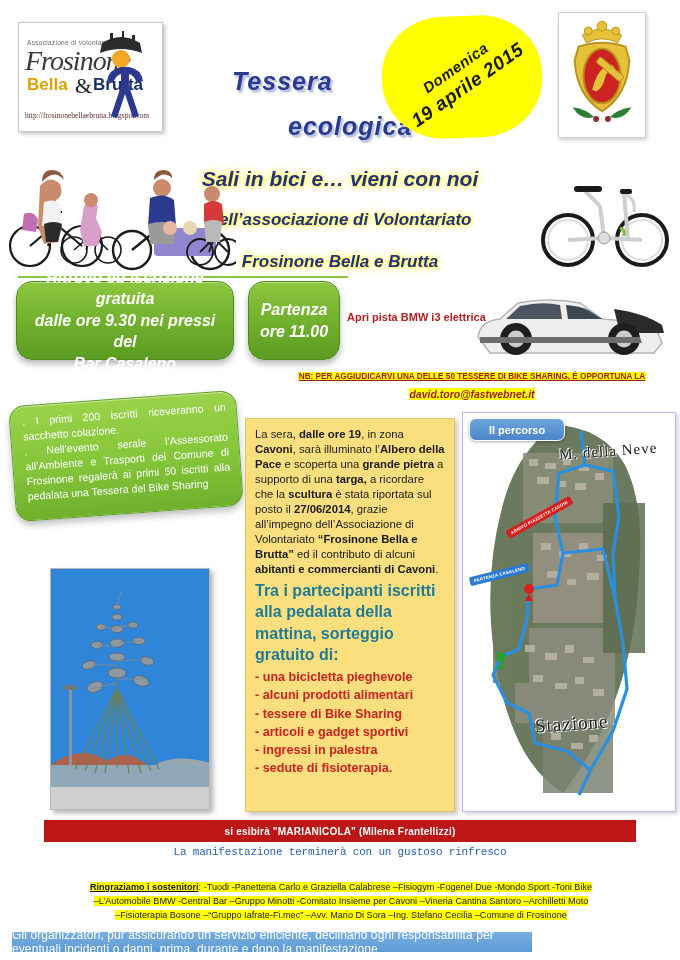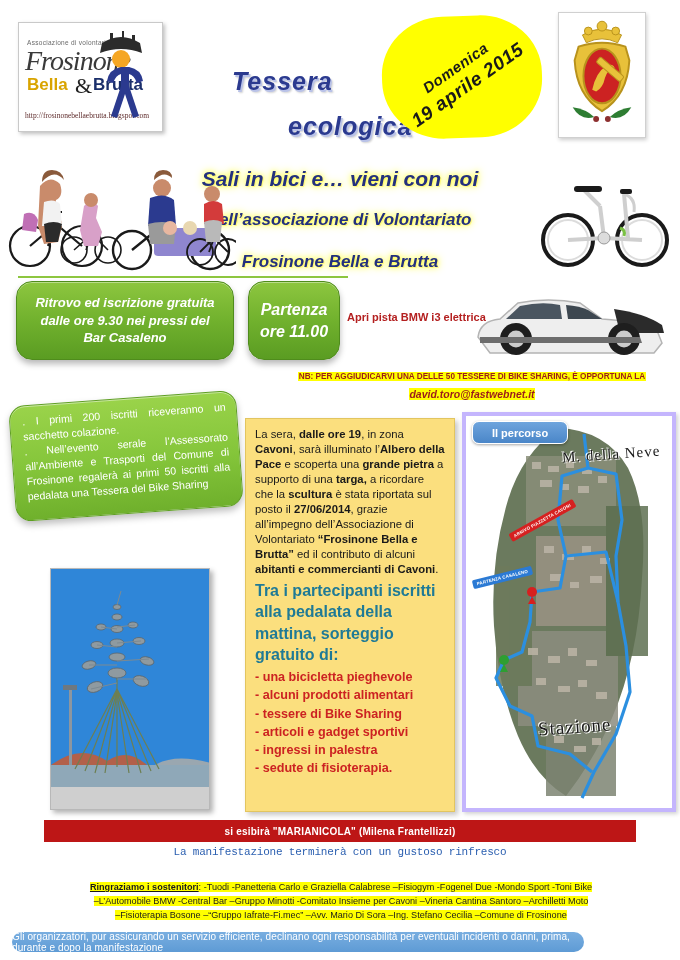--- a/index.html
+++ b/index.html
@@ -77,35 +77,36 @@
   
   .green-box {
     position:absolute; border-radius:16px;
     background: linear-gradient(180deg,#8dc63f 0%, #72b22e 48%, #5a9c22 100%);
     border:1px solid #4f8c1c;
     box-shadow: 0 4px 6px rgba(0,0,0,.28), inset 0 1px 0 rgba(255,255,255,.4);
     color:#ffffff; font-weight:bold; font-style:italic;
     display:flex; flex-direction:column; align-items:center; justify-content:center;
     text-align:center; line-height:1.35;
   }
-  #gb-ritrovo { left:16px; top:281px; width:218px; height:79px; font-size:13px; padding:4px 8px; }
+  #gb-ritrovo { left:16px; top:281px; width:218px; height:79px; font-size:16px; padding:4px 8px; }
   #gb-partenza { left:248px; top:281px; width:92px; height:79px; font-size:16px; }
 
   .car-caption {
     position:absolute; left:347px; top:311px;
     font-size:11px; font-weight:bold; color:#b42020;
   }
   .car-img { position:absolute; left:464px; top:279px; width:212px; height:78px; }
 
   
   .nb-wrap { position:absolute; left:268px; top:365px; width:408px; text-align:center; }
   .nb-line {
     display:inline; background:#ffff00; color:#9b1b1b;
     font-size:8.2px; font-weight:bold; line-height:1.55;
     padding:0 1px;
+    text-decoration:underline;
   }
   .nb-mail { display:inline-block; background:#ffff00; color:#9b1b1b; font-size:10.5px; font-weight:bold; font-style:italic; margin-top:1px; }
 
   
   .bullet-box {
     position:absolute; left:12px; top:398px; width:228px; height:116px;
     border-radius:16px;
     background: linear-gradient(180deg,#9ad34a 0%, #84c53a 55%, #6fb02c 100%);
     border:1px solid #5e9e22;
     box-shadow: 0 4px 7px rgba(0,0,0,.25), inset 0 1px 0 rgba(255,255,255,.45);
@@ -129,21 +130,21 @@
     box-shadow:3px 3px 5px rgba(0,0,0,.22);
     padding:8px 9px; font-size:11.3px; line-height:1.33; color:#1a1a1a;
   }
   .yellow-panel b { font-weight:bold; }
   .yp-teal { color:#1f7a96; font-weight:bold; font-size:16px; }
   .yp-red { color:#cc2222; font-weight:bold; font-size:12.6px; line-height:1.45; }
 
   
   .map-wrap {
     position:absolute; left:462px; top:412px; width:214px; height:400px;
-    background:#fff; border:4px solid #c4b5fd;
+    background:#fff; border:1px solid #c4b5fd;
     box-shadow:2px 2px 4px rgba(0,0,0,.18); overflow:hidden;
   }
   .percorso-badge {
     position:absolute; left:6px; top:5px; width:96px; height:23px; z-index:5;
     background: linear-gradient(180deg,#6ea4dd 0%, #4a86c8 100%);
     border:1.5px solid #ffffff; border-radius:7px;
     box-shadow:0 1px 3px rgba(0,0,0,.35);
     display:flex; align-items:center; justify-content:center;
     color:#fff; font-size:11px; font-weight:bold;
   }
@@ -177,24 +178,24 @@
   
   .sponsors {
     position:absolute; left:60px; top:880px; width:562px; text-align:center;
     font-size:9.1px; line-height:1.55; color:#1a1a1a;
   }
   .sponsors span { background:#ffff00;margin-top:12px; }
   .sponsors .lead { font-weight:bold; text-decoration:underline; }
 
   
   .footer {
-    position:absolute; left:12px; top:932px; width:572px; height:20px;
+    position:absolute; left:12px; top:932px; width:520px; height:20px;
     background: linear-gradient(180deg,#79aee0 0%, #5e9bd5 100%);
     display:flex; align-items:center; justify-content:center;
-    color:#ffffff; font-size:10px; letter-spacing:.1px;border-radius:10px;
+    color:#ffffff; font-size:12px; letter-spacing:.1px;
   }
   .green-rule { position:absolute; left:18px; top:276px; width:330px; height:2px; background:#8dc63f; }
 </style>
 </head>
 <body>
 
 <div class="poster">
 
   <div class="logo-box">
     <div class="logo-assoc">Associazione di volontariato</div>

